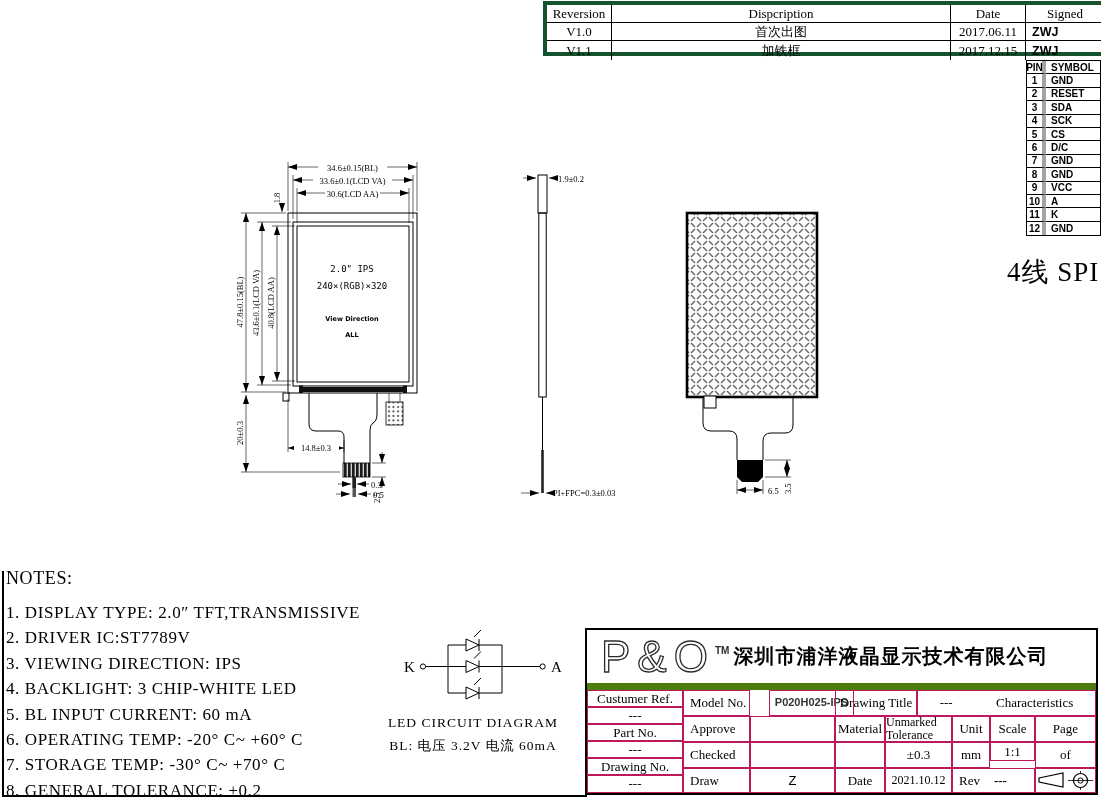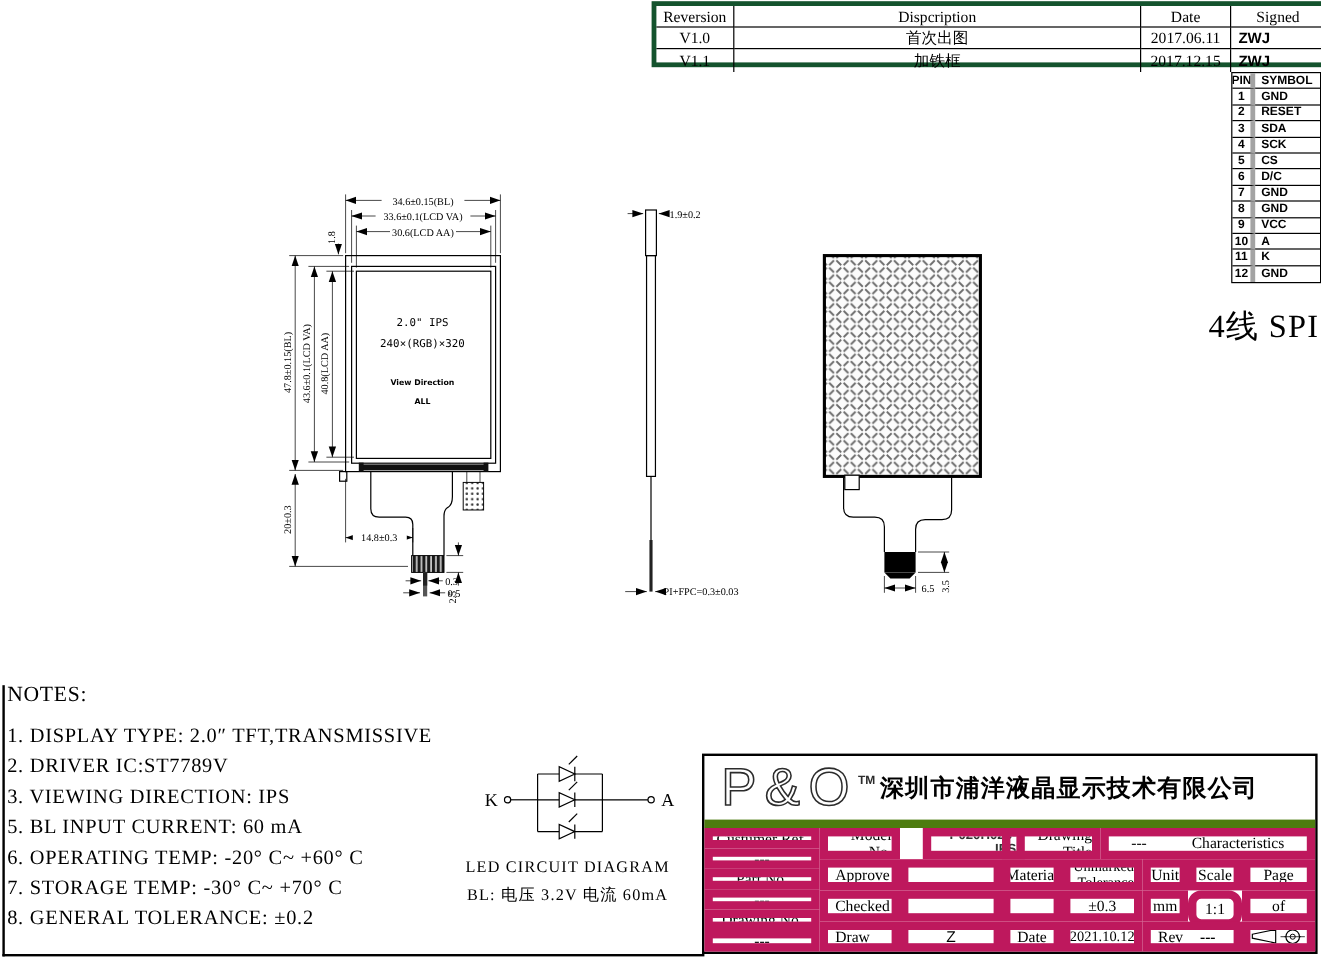--- a/index.html
+++ b/index.html
@@ -32,22 +32,22 @@
   
   .notes { position:absolute; left:6px; top:568px; width:575px; font-size:17px; letter-spacing:0.6px; }
   .notes .notes-title { font-size:18px; margin-bottom:11px; }
   .notes .note-line { line-height:25.4px; white-space:nowrap; }
 
   .sheet-border-left  { position:absolute; left:2px; top:571px; width:0; height:226px; border-left:2px solid #000; }
   .sheet-border-bottom{ position:absolute; left:2px; top:795px; width:585px; height:0; border-top:2px solid #000; }
 
   
   .title-block { position:absolute; left:585px; top:628px; width:513px; height:167px; border:2px solid #000; }
-  .tb-cell { position:absolute; border:7px solid #be185d; display:flex; align-items:center;
-             justify-content:center; font-size:13px; overflow:hidden; text-align:right; line-height:1.05; }
+  .tb-cell { position:absolute; border:1px solid #be185d; display:flex; align-items:center;
+             justify-content:center; font-size:13px; overflow:hidden; text-align:left; line-height:1.05; }
   .tb-left { justify-content:flex-start; padding-left:6px; }
   .tb-sans { font-family:"Liberation Sans",sans-serif; font-weight:bold; font-size:11px; color:#333;margin-left:19px; }
   .tb-small { font-size:12px; }
   .logo-row { position:absolute; left:0; top:0; width:509px; height:60px; border-bottom:7px solid #4d7c0f;
               display:flex; align-items:center; padding-left:14px; }
   .logo-text { font-family:"Liberation Sans",sans-serif; font-size:44px; font-weight:400;
                letter-spacing:7px; color:#fff; -webkit-text-stroke:1.3px #2c2c2c; line-height:1; }
   .logo-tm { font-family:"Liberation Sans",sans-serif; font-size:10px; font-weight:bold; color:#2c2c2c;
              -webkit-text-stroke:0; vertical-align:18px; letter-spacing:0; }
   .company-name { font-size:20px; font-weight:600; margin-left:4px; letter-spacing:1px;
@@ -270,20 +270,21 @@
     <div>GND</div>
 </div>
 
 <div class="spi-label">4线 SPI</div>
 
 <div class="notes">
   <div class="notes-title">NOTES:</div>
   <div class="note-line">1. DISPLAY TYPE: 2.0″ TFT,TRANSMISSIVE</div>
   <div class="note-line">2. DRIVER IC:ST7789V</div>
   <div class="note-line">3. VIEWING DIRECTION: IPS</div>
+  <div class="note-line">4. BACKLIGHT: 3 CHIP-WHITE LED</div>
   <div class="note-line">5. BL INPUT CURRENT: 60 mA</div>
   <div class="note-line">6. OPERATING TEMP: -20° C~ +60° C</div>
   <div class="note-line">7. STORAGE TEMP: -30° C~ +70° C</div>
   <div class="note-line">8. GENERAL TOLERANCE: ±0.2</div>
 </div>
 
 <div class="sheet-border-left"></div>
 <div class="sheet-border-bottom"></div>
 
 <div class="title-block">
@@ -313,21 +314,21 @@
   <div class="tb-cell tb-small" style="left:298px;top:86px;width:67px;height:26px;">Unmarked Tolerance</div>
   <div class="tb-cell" style="left:365px;top:86px;width:38px;height:26px;">Unit</div>
   <div class="tb-cell" style="left:403px;top:86px;width:45px;height:26px;">Scale</div>
   <div class="tb-cell" style="left:448px;top:86px;width:61px;height:26px;">Page</div>
 
   <div class="tb-cell tb-left" style="left:96px;top:112px;width:67px;height:26px;">Checked</div>
   <div class="tb-cell" style="left:163px;top:112px;width:85px;height:26px;"></div>
   <div class="tb-cell" style="left:248px;top:112px;width:50px;height:26px;"></div>
   <div class="tb-cell" style="left:298px;top:112px;width:67px;height:26px;">±0.3</div>
   <div class="tb-cell" style="left:365px;top:112px;width:38px;height:26px;">mm</div>
-  <div class="tb-cell" style="left:403px;top:112px;width:45px;height:31px;border-radius:11px;">1:1</div>
+  <div class="tb-cell" style="left:403px;top:112px;width:45px;height:19px;">1:1</div>
   <div class="tb-cell" style="left:448px;top:112px;width:61px;height:26px;">of</div>
 
   <div class="tb-cell tb-left" style="left:96px;top:138px;width:67px;height:25px;">Draw</div>
   <div class="tb-cell" style="left:163px;top:138px;width:85px;height:25px;font-family:'Liberation Sans',sans-serif;">Z</div>
   <div class="tb-cell" style="left:248px;top:138px;width:50px;height:25px;">Date</div>
   <div class="tb-cell tb-small" style="left:298px;top:138px;width:67px;height:25px;">2021.10.12</div>
   <div class="tb-cell" style="left:365px;top:138px;width:83px;height:25px;justify-content:flex-start;padding-left:6px;gap:14px;">
     <span>Rev</span>
     <span style="font-weight:bold;">---</span>
   </div>

